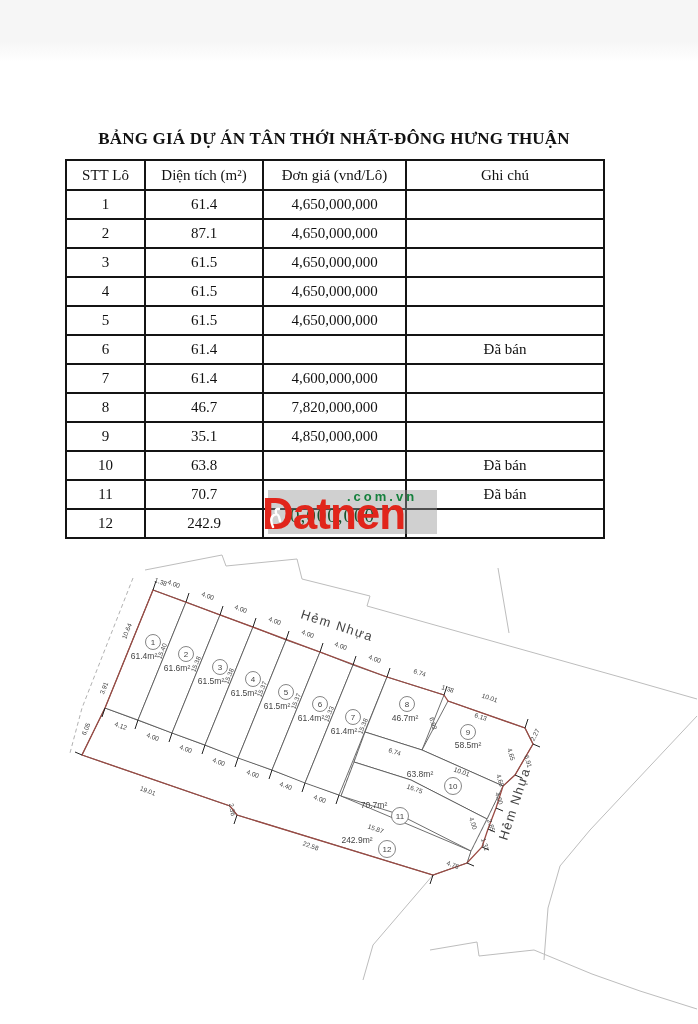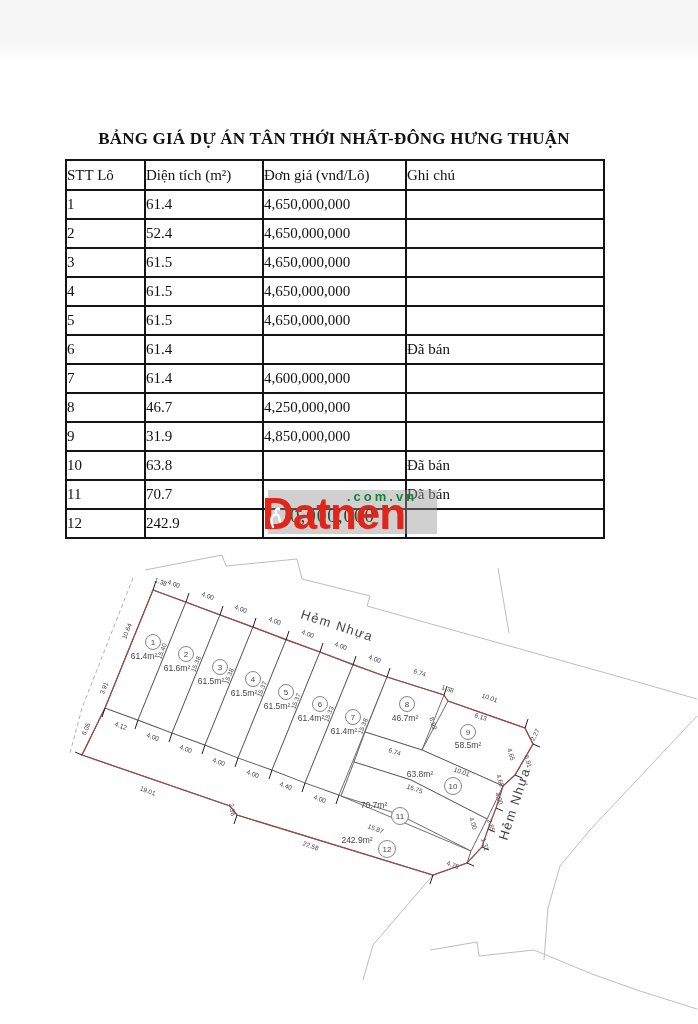--- a/index.html
+++ b/index.html
@@ -5,21 +5,21 @@
   html,body{margin:0;padding:0;background:#fff;}
   .page{position:relative;width:698px;height:1024px;background:#fff;overflow:hidden;
         font-family:"Liberation Serif",serif;text-decoration:underline;}
   .top-band{position:absolute;left:0;top:0;width:698px;height:70px;
         background:linear-gradient(#f6f6f6 0,#f6f6f6 41px,#ffffff 62px);}
   .doc-title{position:absolute;left:65px;top:129px;width:538px;text-align:center;
         font-weight:bold;font-size:17px;color:#111;letter-spacing:.2px;white-space:nowrap;}
   table.price{position:absolute;left:65px;top:159px;border-collapse:collapse;table-layout:fixed;}
   table.price col.c0{width:79px}table.price col.c1{width:118px}
   table.price col.c2{width:143px}table.price col.c3{width:198px}
-  table.price th,table.price td{border:2px solid #141414;text-align:left;vertical-align:middle;
+  table.price th,table.price td{border:2px solid #141414;text-align:center;vertical-align:middle;
         font-size:15px;color:#111;padding:0;overflow:hidden;white-space:nowrap;}
   table.price th{height:28px;font-weight:normal;}
   table.price td{height:27px;}
   
   .wm-box{position:absolute;left:268px;top:490px;width:169px;height:44px;
         background:rgba(150,150,150,.45);z-index:3;}
   .wm-hidden{position:absolute;left:290px;top:505px;font-size:19px;color:#14532d;
         font-family:"Liberation Serif",serif;z-index:4;letter-spacing:1px;}
   .wm-brand{position:absolute;left:262px;top:492px;font-family:"Liberation Sans",sans-serif;
         font-weight:800;font-size:44px;line-height:1;color:#e1251b;z-index:5;letter-spacing:-1px;}
@@ -59,21 +59,21 @@
     </thead>
     <tbody>
         <tr>
           <td>1</td>
           <td>61.4</td>
           <td>4,650,000,000</td>
           <td></td>
         </tr>
         <tr>
           <td>2</td>
-          <td>52.4</td>
+          <td>87.1</td>
           <td>4,650,000,000</td>
           <td></td>
         </tr>
         <tr>
           <td>3</td>
           <td>61.5</td>
           <td>4,650,000,000</td>
           <td></td>
         </tr>
         <tr>
@@ -96,26 +96,26 @@
         </tr>
         <tr>
           <td>7</td>
           <td>61.4</td>
           <td>4,600,000,000</td>
           <td></td>
         </tr>
         <tr>
           <td>8</td>
           <td>46.7</td>
-          <td>4,250,000,000</td>
+          <td>7,820,000,000</td>
           <td></td>
         </tr>
         <tr>
           <td>9</td>
-          <td>31.9</td>
+          <td>35.1</td>
           <td>4,850,000,000</td>
           <td></td>
         </tr>
         <tr>
           <td>10</td>
           <td>63.8</td>
           <td></td>
           <td>Đã bán</td>
         </tr>
         <tr>

